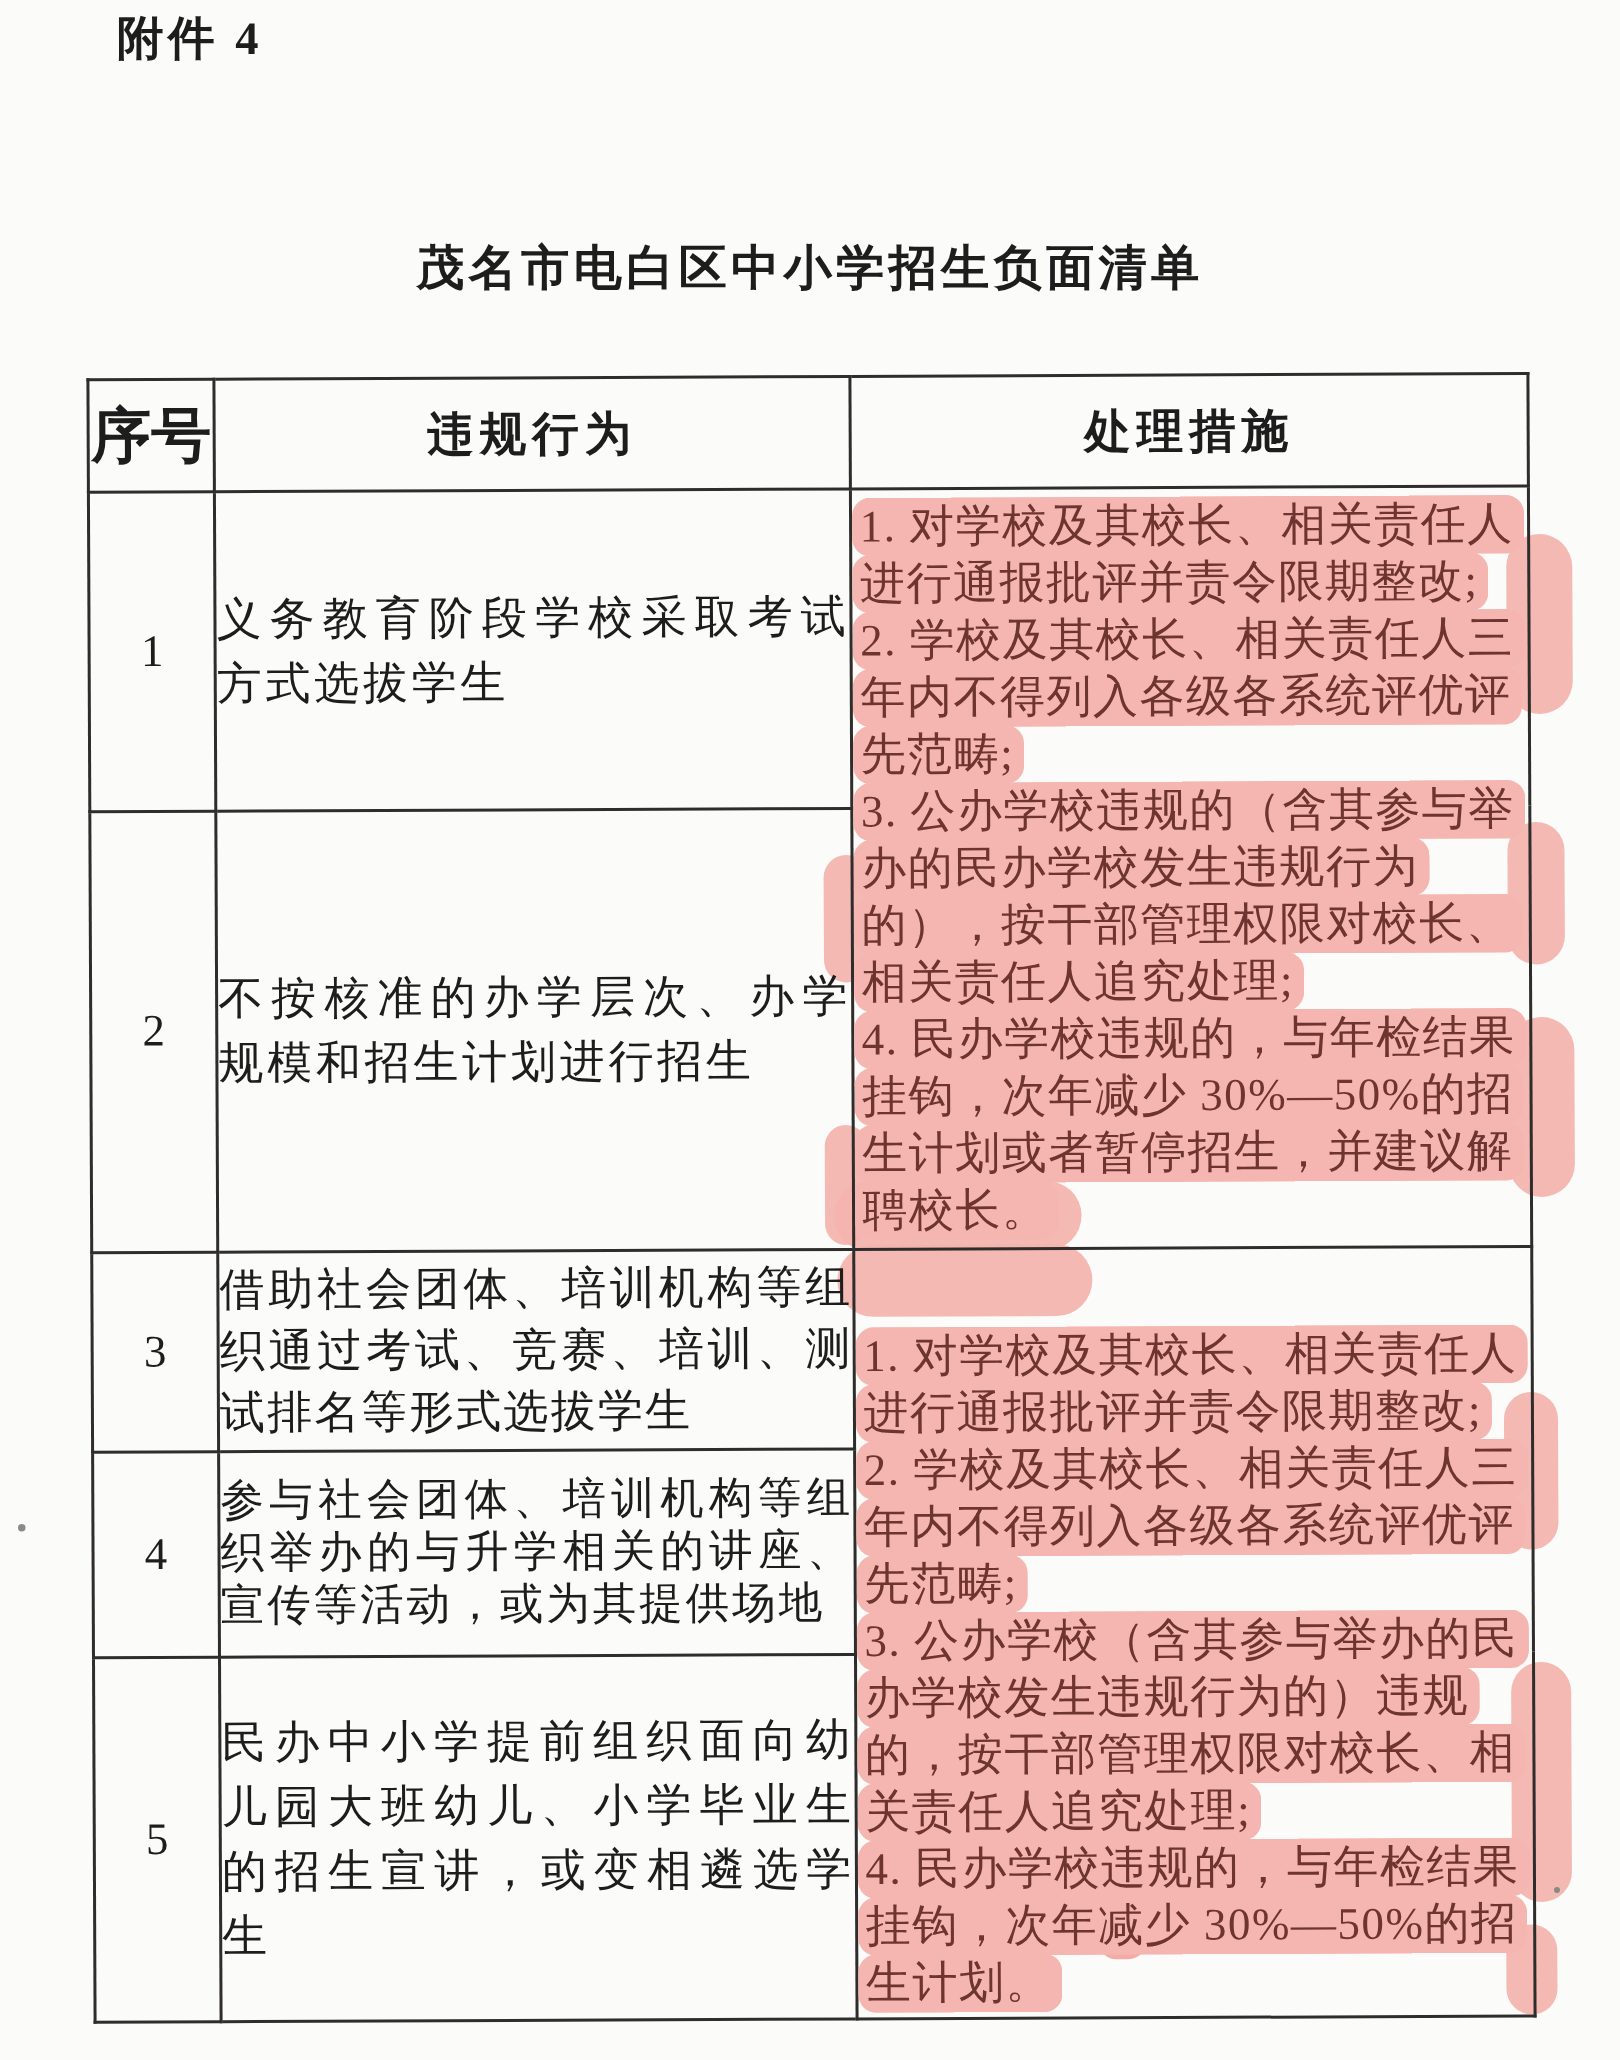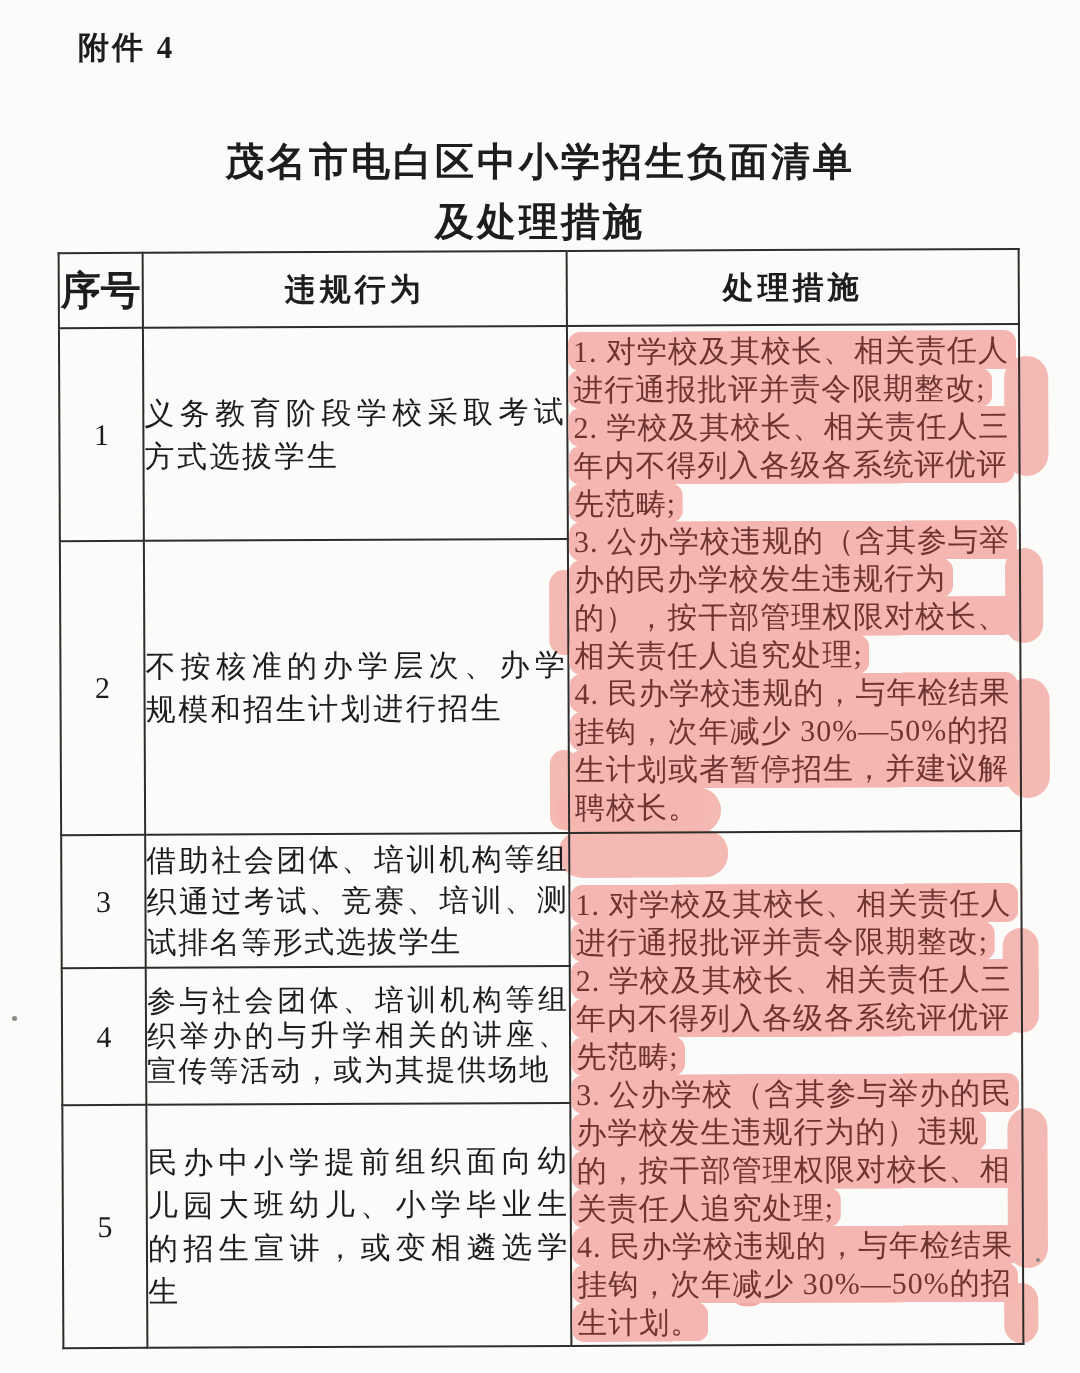--- a/index.html
+++ b/index.html
@@ -5,27 +5,27 @@
   html,body{margin:0;padding:0;}
   body{
     width:1080px;height:1373px;
     background:#fbfbf9;
     font-family:"Liberation Serif","DejaVu Serif",serif;
     color:#1d1d1d;
     position:relative;
     overflow:hidden;
   }
   .attachment{
-    position:absolute;left:78px;top:27px;
+    position:absolute;left:78px;top:5px;
     font-size:31px;font-weight:bold;letter-spacing:3px;
   }
   .title{
-    position:absolute;left:0;top:132px;width:1080px;
+    position:absolute;left:0;top:148px;width:1080px;
     text-align:center;font-weight:bold;
-    font-size:39px;line-height:60px;letter-spacing:3px;
+    font-size:32px;line-height:60px;letter-spacing:3px;
   }
   .doc-table-wrap{
     position:absolute;left:60px;top:250px;width:1000px;
     transform:rotate(-0.25deg);
   }
   table.doc{
     border-collapse:collapse;table-layout:fixed;
     width:960px;position:relative;z-index:3;
     background:transparent;
   }
@@ -81,21 +81,20 @@
   .blob.vstroke{border-radius:12px;background:rgba(242,167,160,0.95);}
   .speck{position:absolute;background:#8a8a84;border-radius:50%;z-index:0;}
 </style>
 </head>
 <body>
 
 <div class="attachment">附件 4</div>
 
 <div class="title">
   <div>茂名市电白区中小学招生负面清单</div>
-  <div>及处理措施</div>
 </div>
 
 <div class="doc-table-wrap">
 
   <div class="blob" style="left:946px;top:108px;width:44px;height:120px;"></div>
   <div class="blob" style="left:946px;top:300px;width:38px;height:95px;"></div>
   <div class="blob" style="left:946px;top:430px;width:44px;height:120px;"></div>
   <div class="blob" style="left:942px;top:680px;width:36px;height:105px;"></div>
   <div class="blob" style="left:946px;top:860px;width:40px;height:160px;"></div>
   <div class="blob" style="left:942px;top:1035px;width:34px;height:60px;"></div>

